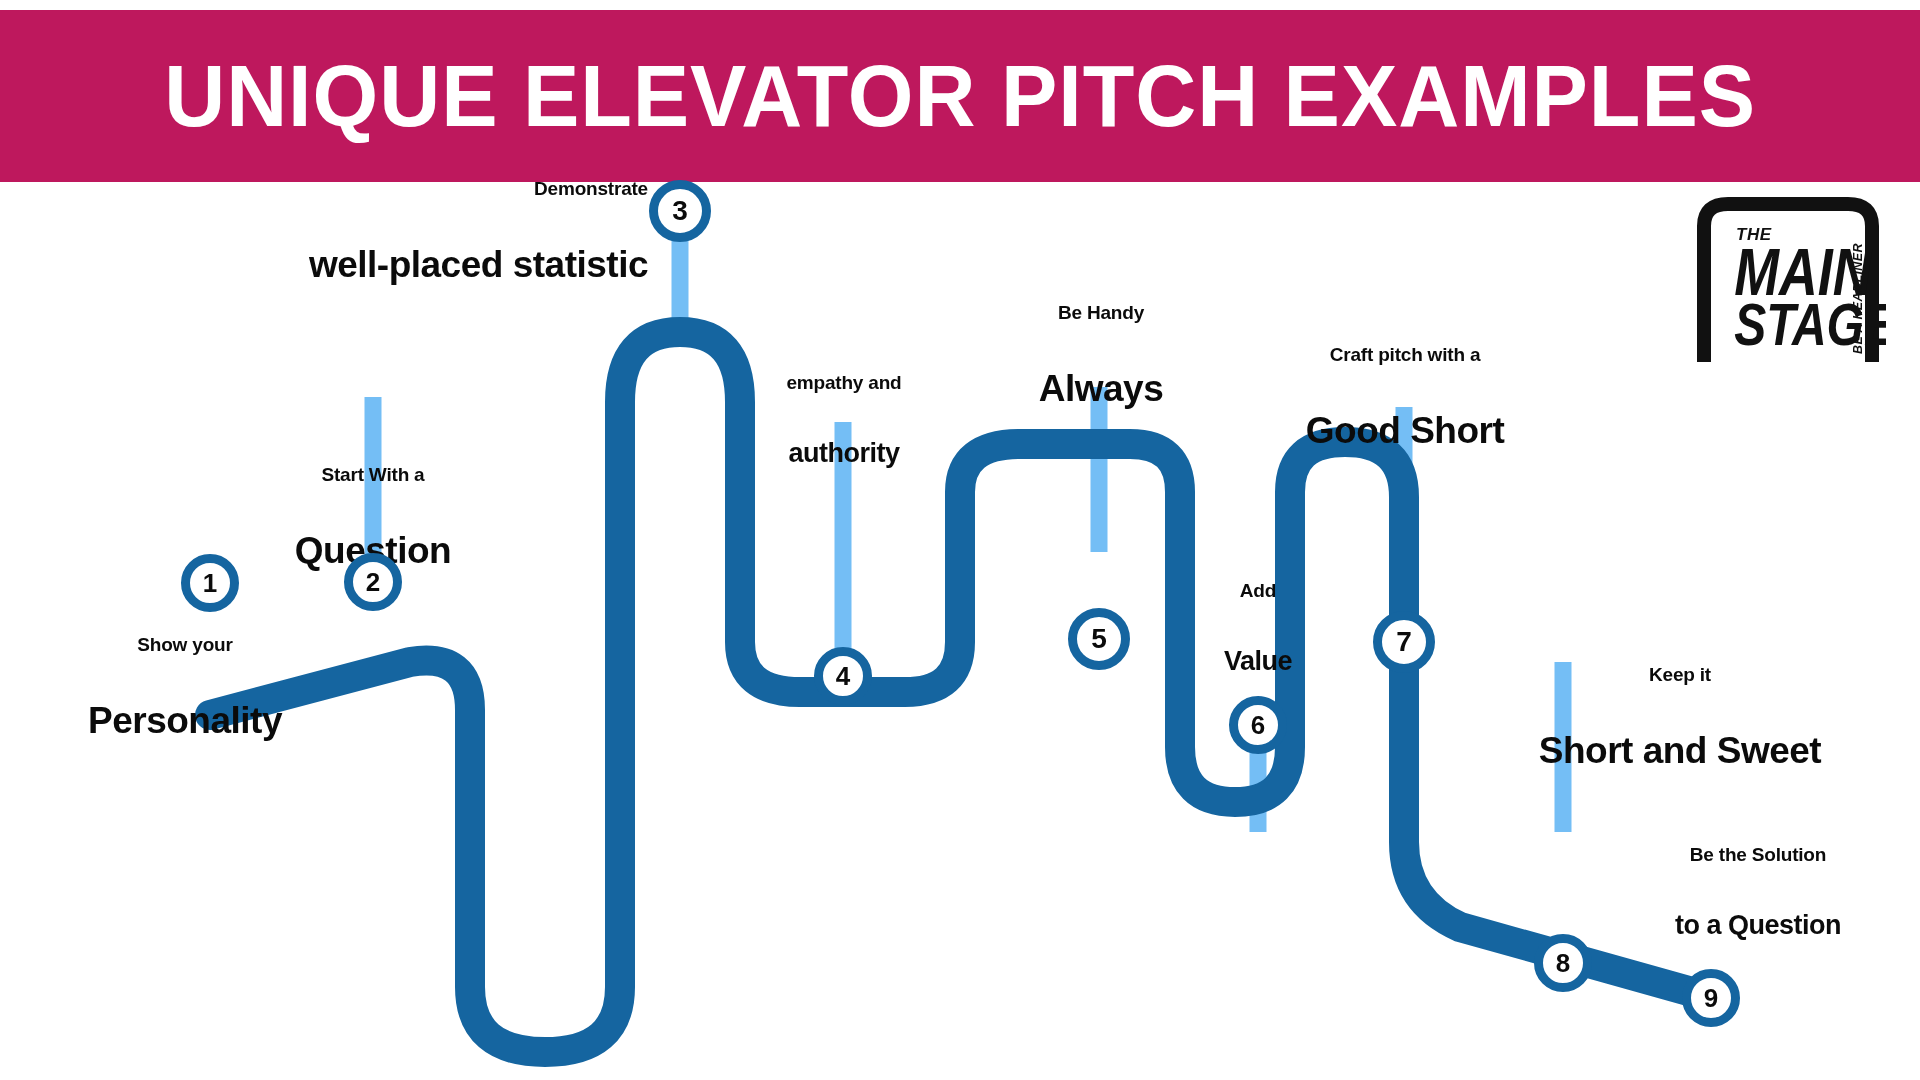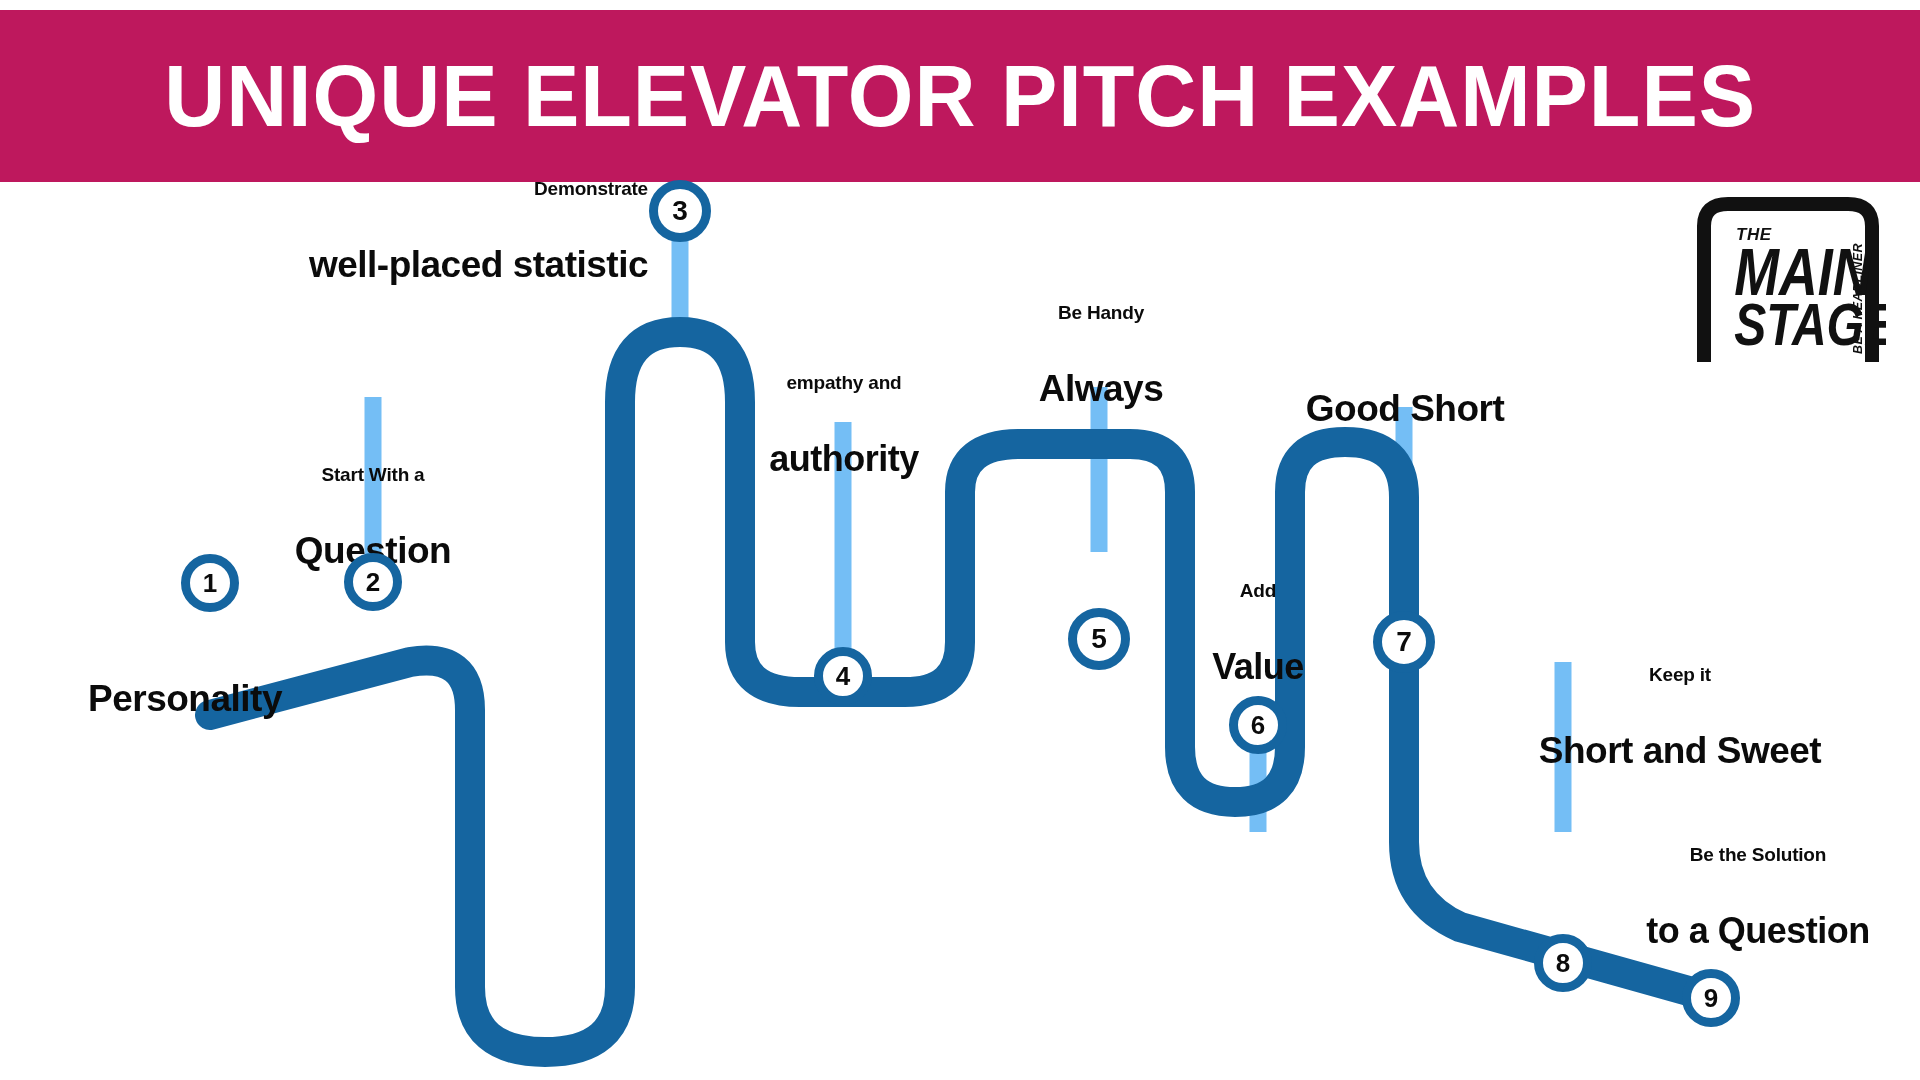--- a/index.html
+++ b/index.html
@@ -75,21 +75,21 @@
     font-size: 19px;
     letter-spacing: -0.2px;
   }
   .label-main {
     font-weight: 700;
     font-size: 37px;
     letter-spacing: -0.5px;
     margin-top: 44px;
   }
   .label-main.same {
-    font-size: 36px;
+    font-size: 27px;
   }
   .al-center { text-align: center; }
   .al-right  { text-align: right; }
 
   
   .step-node {
     position: absolute;
     width: 58px;
     height: 58px;
     border-radius: 50%;
@@ -171,20 +171,21 @@
 
   <div class="step-node" style="left:1229px; top:514px;">6</div>
 
   <div class="step-node wide" style="left:1373px; top:429px;">7</div>
 
   <div class="step-node" style="left:1534px; top:752px;">8</div>
 
   <div class="step-node" style="left:1682px; top:787px;">9</div>
 
   <div class="step-label al-center" style="left:40px; top:452px; width:290px;">
+    <div class="label-top">Show your</div>
     <div class="label-main">Personality</div>
   </div>
 
   <div class="step-label al-center" style="left:228px; top:282px; width:290px;">
     <div class="label-top">Start With a</div>
     <div class="label-main">Question</div>
   </div>
 
   <div class="step-label al-right" style="left:168px; top:-4px; width:480px;">
     <div class="label-top">Demonstrate</div>
@@ -200,20 +201,21 @@
     <div class="label-top">Be Handy</div>
     <div class="label-main">Always</div>
   </div>
 
   <div class="step-label al-center" style="left:1172px; top:398px; width:172px;">
     <div class="label-top">Add</div>
     <div class="label-main same">Value</div>
   </div>
 
   <div class="step-label al-center" style="left:1255px; top:162px; width:300px;">
+    <div class="label-top">Craft pitch with a</div>
     <div class="label-main">Good Short</div>
   </div>
 
   <div class="step-label al-center" style="left:1500px; top:482px; width:360px;">
     <div class="label-top">Keep it</div>
     <div class="label-main">Short and Sweet</div>
   </div>
 
   <div class="step-label al-center" style="left:1598px; top:662px; width:320px;">
     <div class="label-top">Be the Solution</div>

